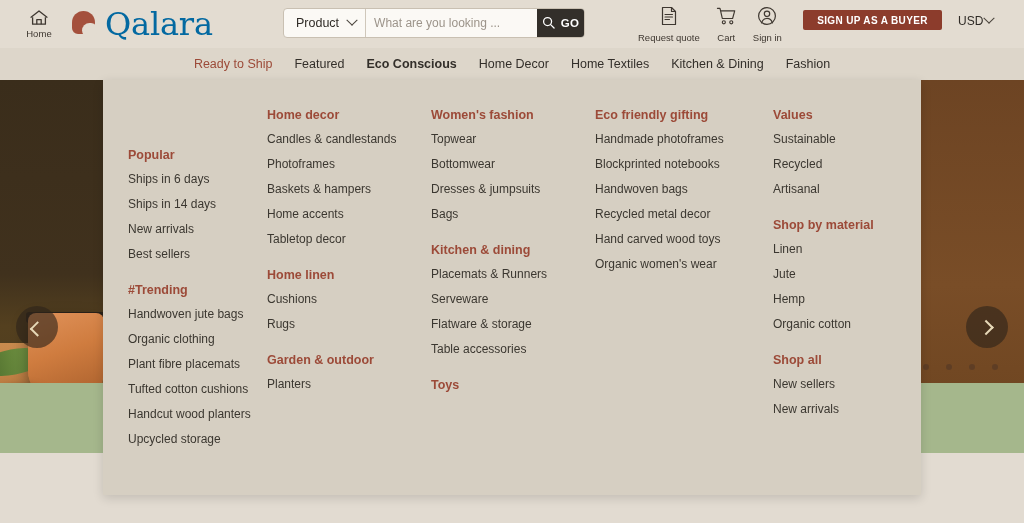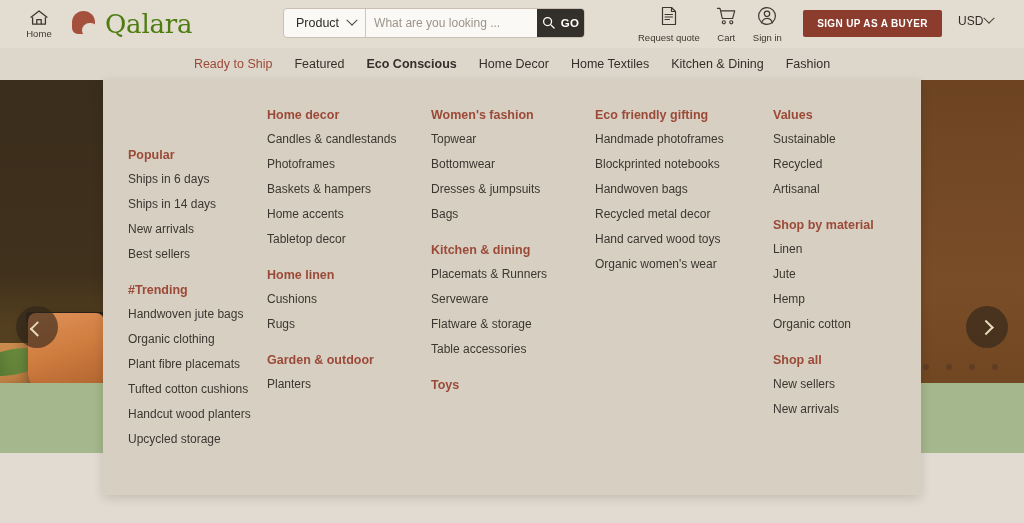--- a/index.html
+++ b/index.html
@@ -33,21 +33,21 @@
   .brand-mark .c1 {
     position: absolute; left: 0; top: 0; width: 23px; height: 23px;
     background: #a4503c; border-radius: 50% 50% 50% 6px;
   }
   .brand-mark .c2 {
     position: absolute; left: 10px; top: 12px; width: 15px; height: 15px;
     background: #e3dcd1; border-radius: 50% 6px 50% 50%;
   }
   .brand-name {
     font-family: "DejaVu Serif", serif;
-    font-size: 26px; color: #4d7c0f; letter-spacing: -.2px;
+    font-size: 32px; color: #0369a1; letter-spacing: -.2px;
   }
 
   
   .search-wrap {
     position: absolute; left: 283px; top: 8px;
     width: 302px; height: 30px;
     background: #fbf9f5;
     border: 1px solid #c9c0b2;
     border-radius: 4px;
     display: flex; align-items: stretch; overflow: hidden;
@@ -73,21 +73,21 @@
 
   .hdr-actions { position: absolute; left: 630px; top: 0; height: 48px; display: flex; align-items: center; gap: 0; }
   .hdr-action {
     display: flex; flex-direction: column; align-items: center; justify-content: center;
     gap: 2px; cursor: pointer; padding: 0 8px;
   }
   .hdr-action-label { font-size: 9.5px; color: #3e3730; white-space: nowrap; }
 
   .signup-btn {
     position: absolute; left: 803px; top: 10px;
-    width: 139px; height: 27px;
+    width: 139px; height: 20px;
     background: #8c3c2c; color: #fff;
     font-size: 10px; font-weight: bold; letter-spacing: .35px;
     display: flex; align-items: center; justify-content: center;
     cursor: pointer; border-radius: 2px;
   }
   .currency {
     position: absolute; left: 958px; top: 14px;
     display: flex; align-items: center; gap: 2px;
     font-size: 12px; color: #2f2b26; cursor: pointer;
   }

